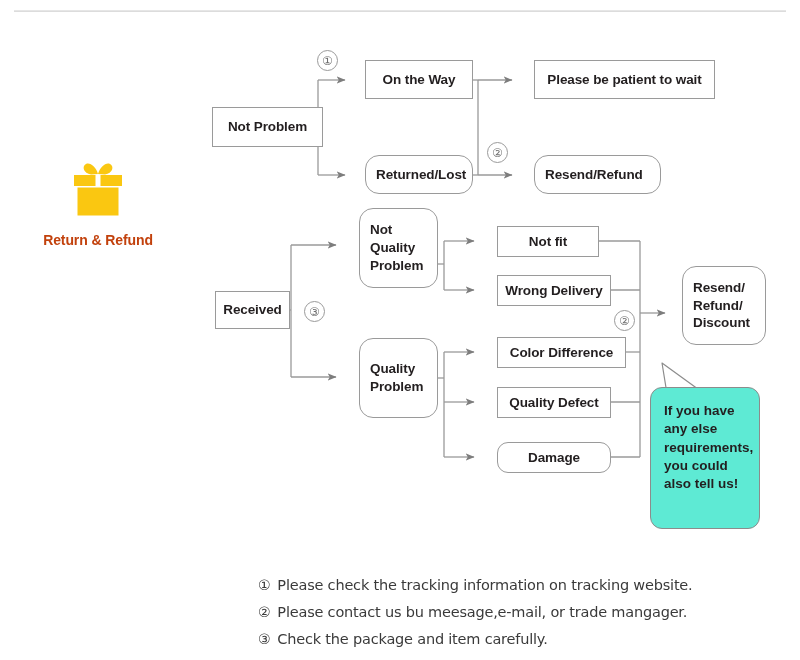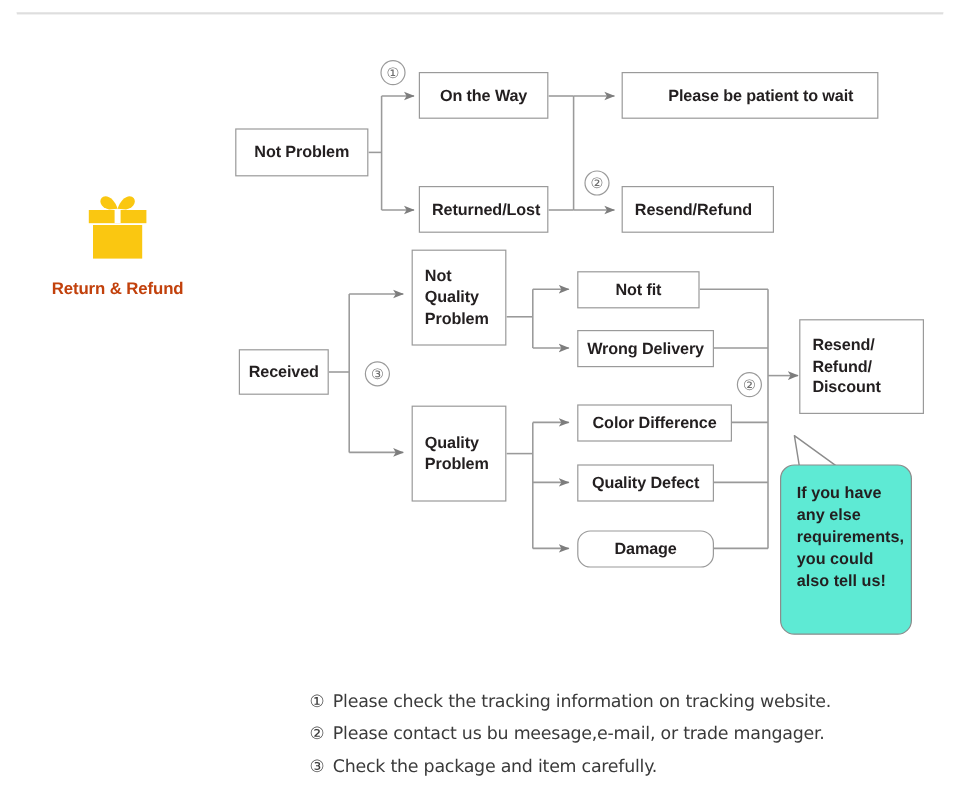--- a/index.html
+++ b/index.html
@@ -44,25 +44,27 @@
     align-items: center;
     justify-content: center;
     font-size: 13.5px;
     font-weight: 700;
     letter-spacing: -0.1px;
     line-height: 1.32;
     color: #231f20;
     text-align: center;
     padding: 2px 6px;
     z-index: 3;
+    margin-left: 16px;
   }
   .node.left-align {
     justify-content: flex-start;
     text-align: left;
     padding-left: 10px;
+    border-radius: 14px;
   }
 
   
   .brand {
     position: absolute;
     left: 28px;
     top: 158px;
     width: 140px;
     text-align: center;
     z-index: 3;
@@ -220,21 +222,21 @@
 </div>
 
 <div class="node" style="left:349px; top:60px; width:108px; height:39px;">
   <span>On the Way</span>
 </div>
 
 <div class="node left-align" style="left:349px; top:155px; width:108px; height:39px;">
   <span>Returned/Lost</span>
 </div>
 
-<div class="node" style="left:518px; top:60px; width:214px; height:39px;padding-left:24px;">
+<div class="node" style="left:518px; top:60px; width:181px; height:39px;">
   <span>Please be patient to wait</span>
 </div>
 
 <div class="node left-align" style="left:518px; top:155px; width:127px; height:39px;">
   <span>Resend/Refund</span>
 </div>
 
 <div class="node" style="left:199px; top:291px; width:75px; height:38px;">
   <span>Received</span>
 </div>
@@ -263,21 +265,21 @@
 </div>
 
 <div class="node" style="left:481px; top:387px; width:114px; height:31px;">
   <span>Quality Defect</span>
 </div>
 
 <div class="node" style="left:481px; top:442px; width:114px; height:31px;border-radius:11px;">
   <span>Damage</span>
 </div>
 
-<div class="node left-align" style="left:666px; top:266px; width:104px; height:79px; white-space:pre-line;">
+<div class="node left-align" style="left:666px; top:266px; width:84px; height:79px; white-space:pre-line;">
   <span>Resend/
 Refund/
 Discount</span>
 </div>
 
 <div class="step" style="left:317px; top:50px;">
   <span>①</span>
 </div>
 
 <div class="step" style="left:487px; top:142px;">

